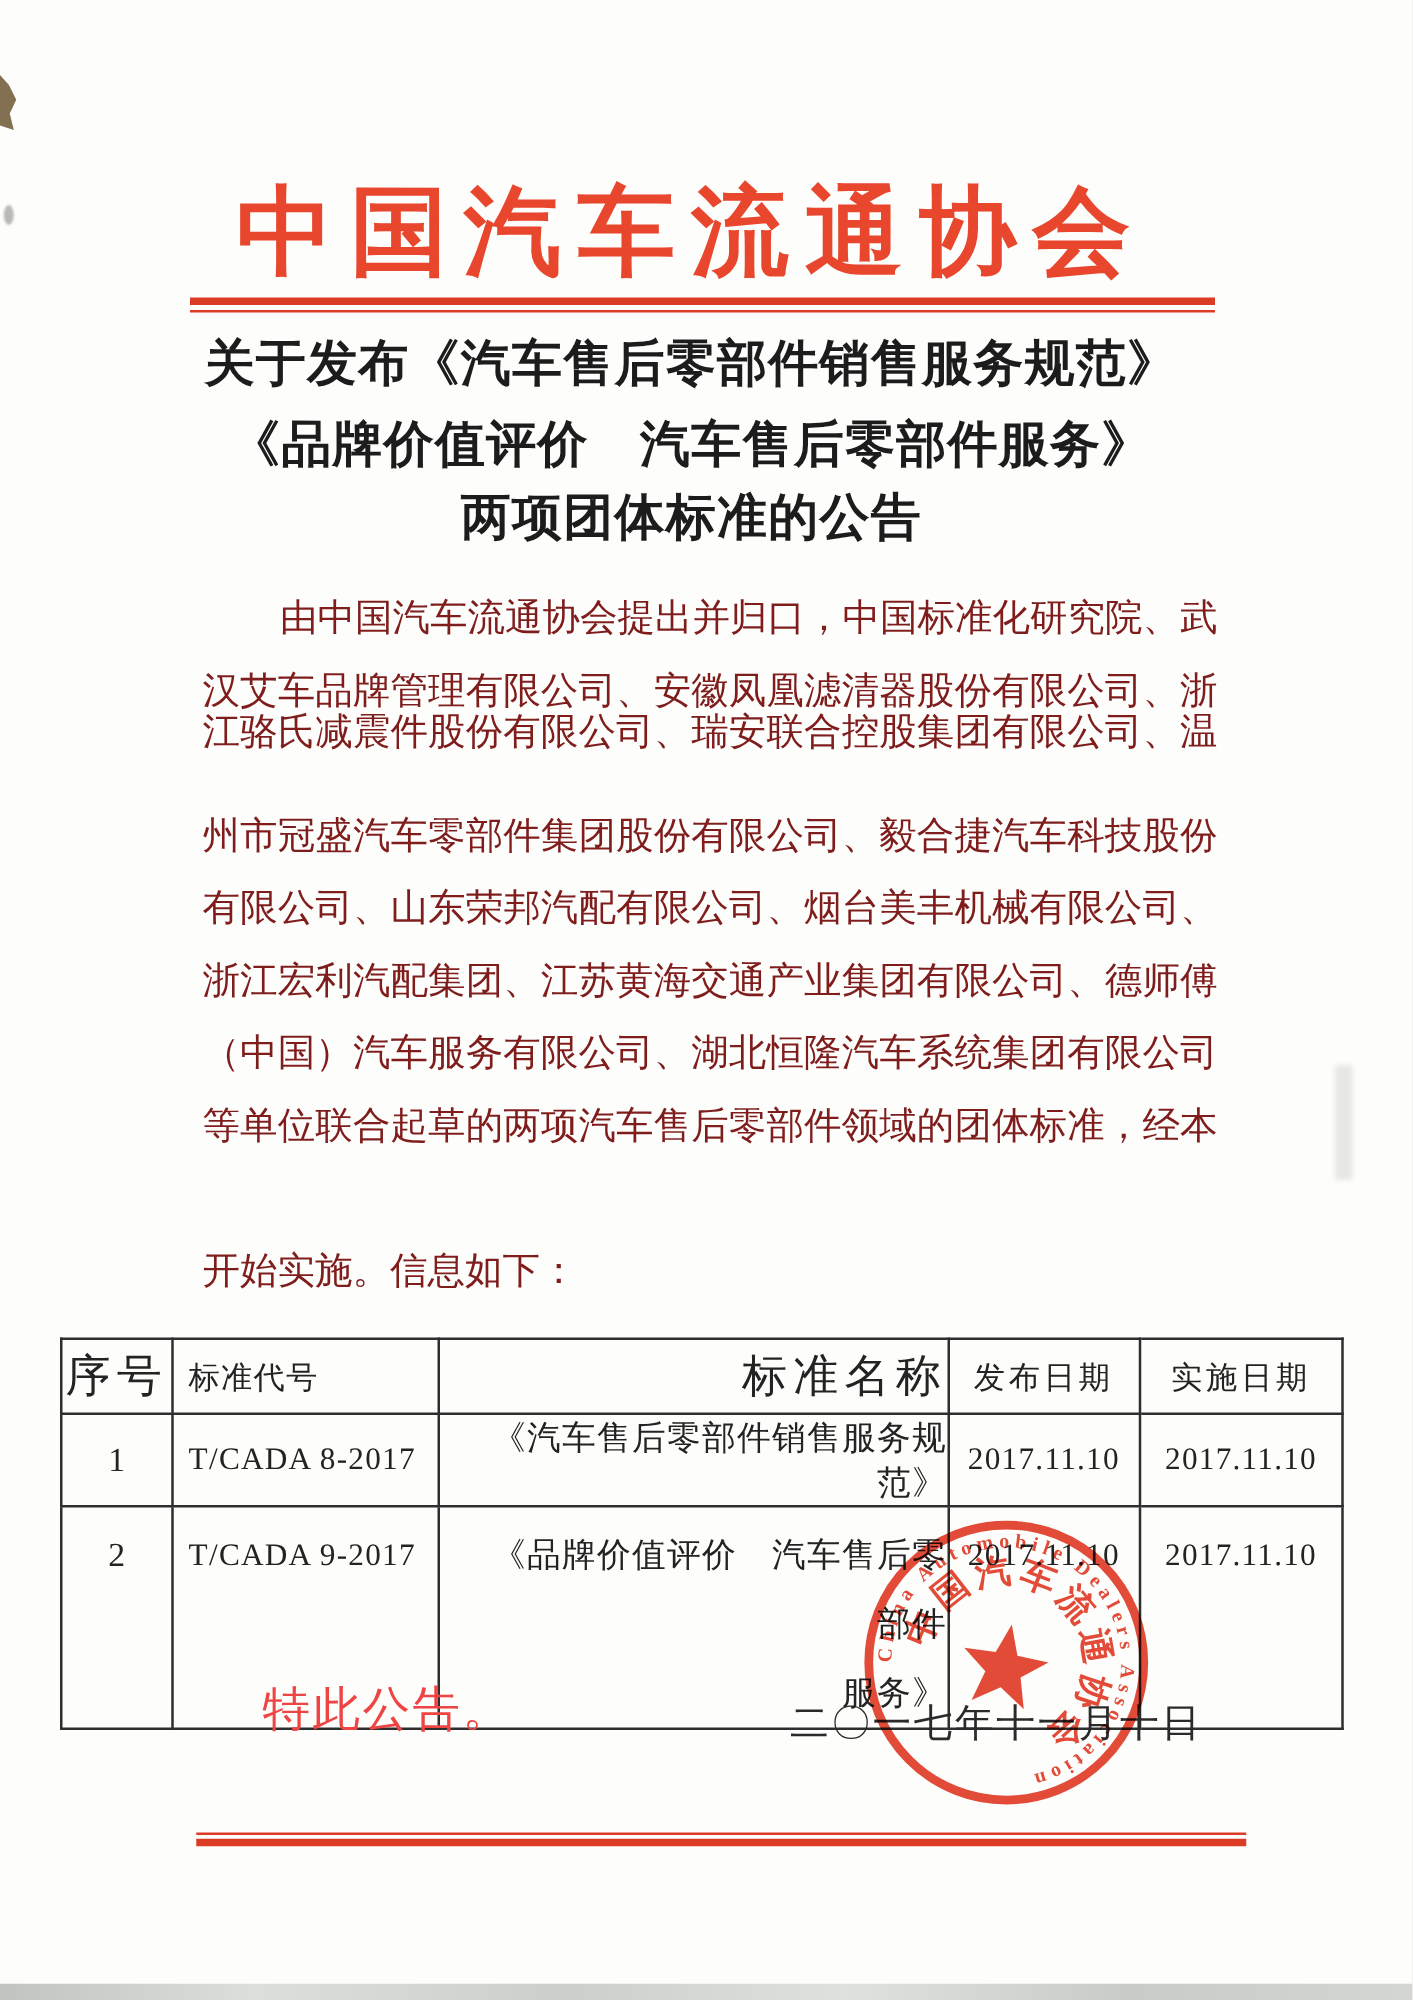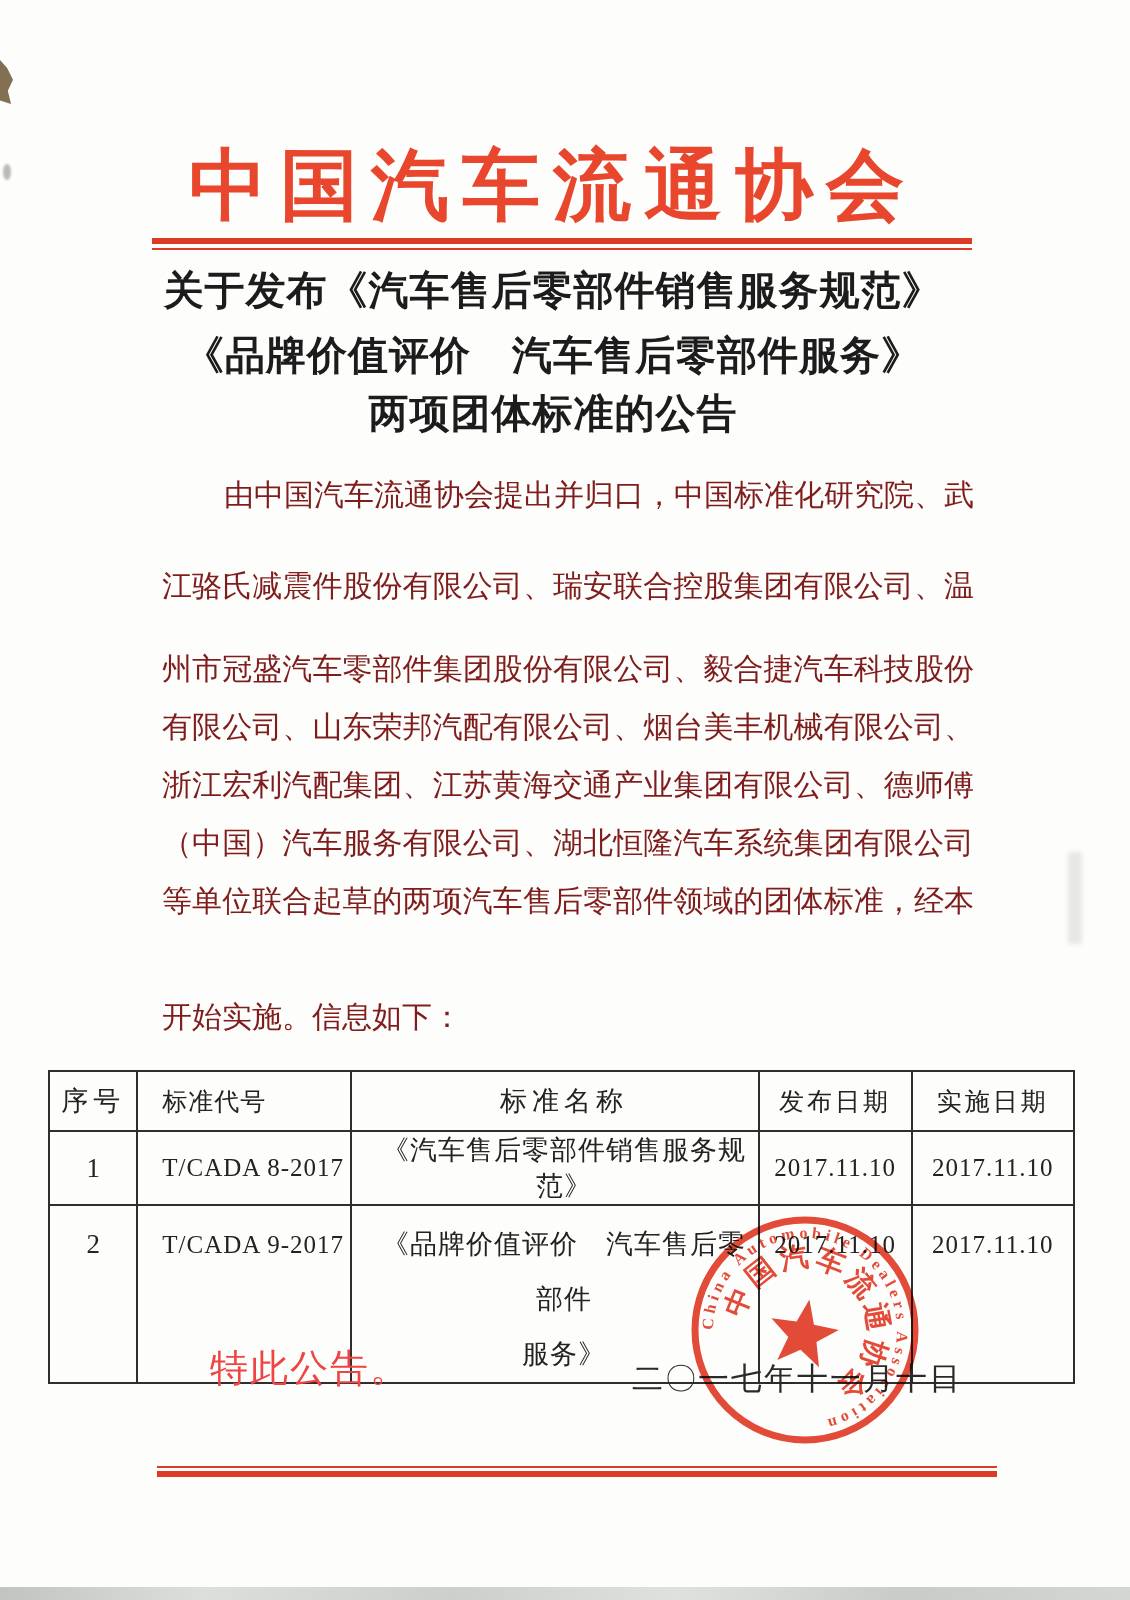--- a/index.html
+++ b/index.html
@@ -57,25 +57,25 @@
     border-collapse:collapse;
     font-size:27px; color:#232323;
   }
   .std-table td, .std-table th {
     border:2px solid #2e2e2e;
     font-weight:normal;
     vertical-align:middle;
     padding:0;
   }
   .std-table .col-no   { width:92px;  text-align:center; }
-  .std-table .col-code { width:220px; text-align:left; padding-left:24px; font-size:25px; letter-spacing:1px; }
-  .std-table .col-name { width:430px; text-align:center; padding-left:18px; }
+  .std-table .col-code { width:220px; text-align:left; padding-left:12px; font-size:25px; letter-spacing:1px; }
+  .std-table .col-name { width:430px; text-align:right; padding-left:18px; }
   .std-table .col-pub  { width:155px; text-align:center; font-size:25px; letter-spacing:1px; }
   .std-table .col-imp  { width:165px; text-align:center; font-size:25px; letter-spacing:1px; }
-  .std-table thead th { height:60px; letter-spacing:5px; font-size:27px; }
+  .std-table thead th { height:60px; letter-spacing:5px; font-size:36px; }
   .std-table thead .col-pub, .std-table thead .col-imp { letter-spacing:3px; }
   .std-table .row-1 td { height:62px; }
   .std-table .row-2 td { height:116px; vertical-align:top; padding-top:11px; line-height:55px; }
   .std-table .row-2 .col-name { white-space:pre-line; }
   .std-table .cjk { letter-spacing:1px; }
 
   
   .closing {
     position:absolute; left:210px; top:1350px;
     font-size:38px; line-height:36px; color:#ef4444; letter-spacing:2px;
@@ -130,20 +130,21 @@
 
   <div class="org-header">中国汽车流通协会</div>
   <div class="rule rule-top-thick"></div>
   <div class="rule rule-top-thin"></div>
 
   <div class="title-line title-1">关于发布《汽车售后零部件销售服务规范》</div>
   <div class="title-line title-2">《品牌价值评价　汽车售后零部件服务》</div>
   <div class="title-line title-3">两项团体标准的公告</div>
 
   <div class="body-line indent" style="top:466px">由中国汽车流通协会提出并归口，中国标准化研究院、武</div>
+  <div class="body-line" style="top:524px">汉艾车品牌管理有限公司、安徽凤凰滤清器股份有限公司、浙</div>
   <div class="body-line" style="top:557px">江骆氏减震件股份有限公司、瑞安联合控股集团有限公司、温</div>
   <div class="body-line" style="top:640px">州市冠盛汽车零部件集团股份有限公司、毅合捷汽车科技股份</div>
   <div class="body-line" style="top:698px">有限公司、山东荣邦汽配有限公司、烟台美丰机械有限公司、</div>
   <div class="body-line" style="top:756px">浙江宏利汽配集团、江苏黄海交通产业集团有限公司、德师傅</div>
   <div class="body-line" style="top:814px">（中国）汽车服务有限公司、湖北恒隆汽车系统集团有限公司</div>
   <div class="body-line" style="top:872px">等单位联合起草的两项汽车售后零部件领域的团体标准，经本</div>
   <div class="body-line last" style="top:988px">开始实施。信息如下：</div>
 
   <table class="std-table">
     <thead>

